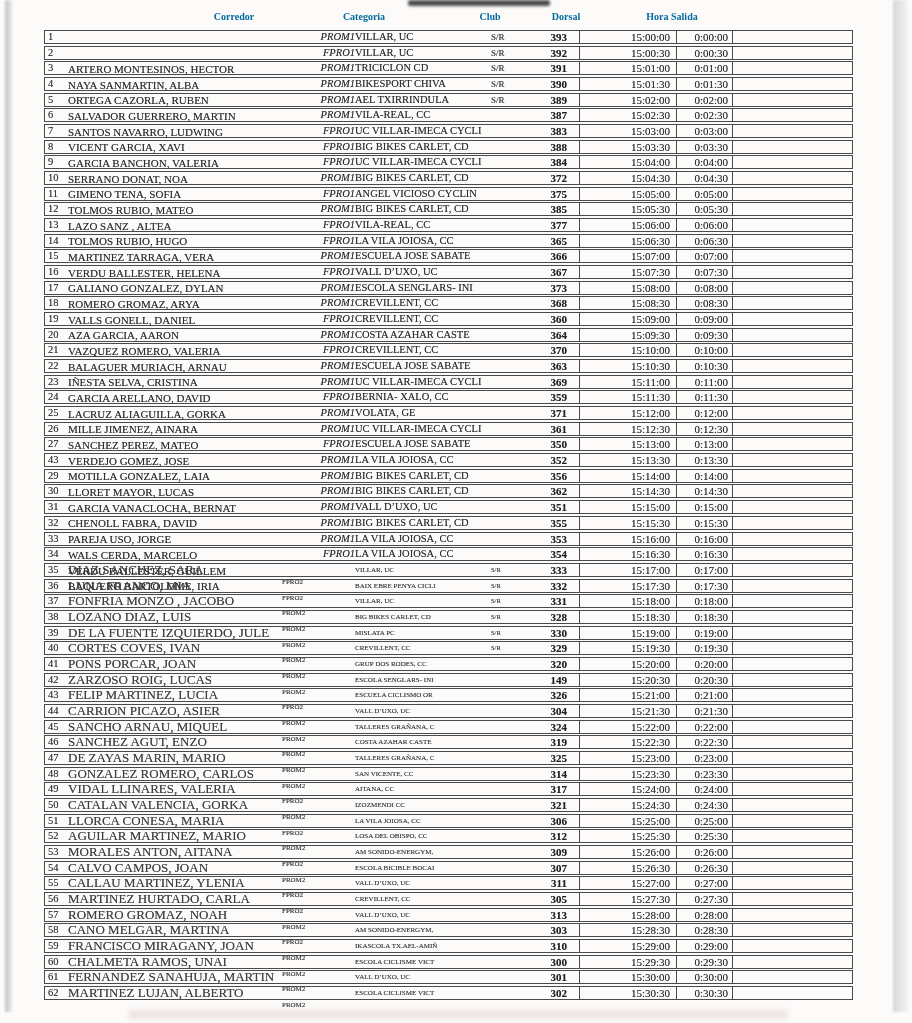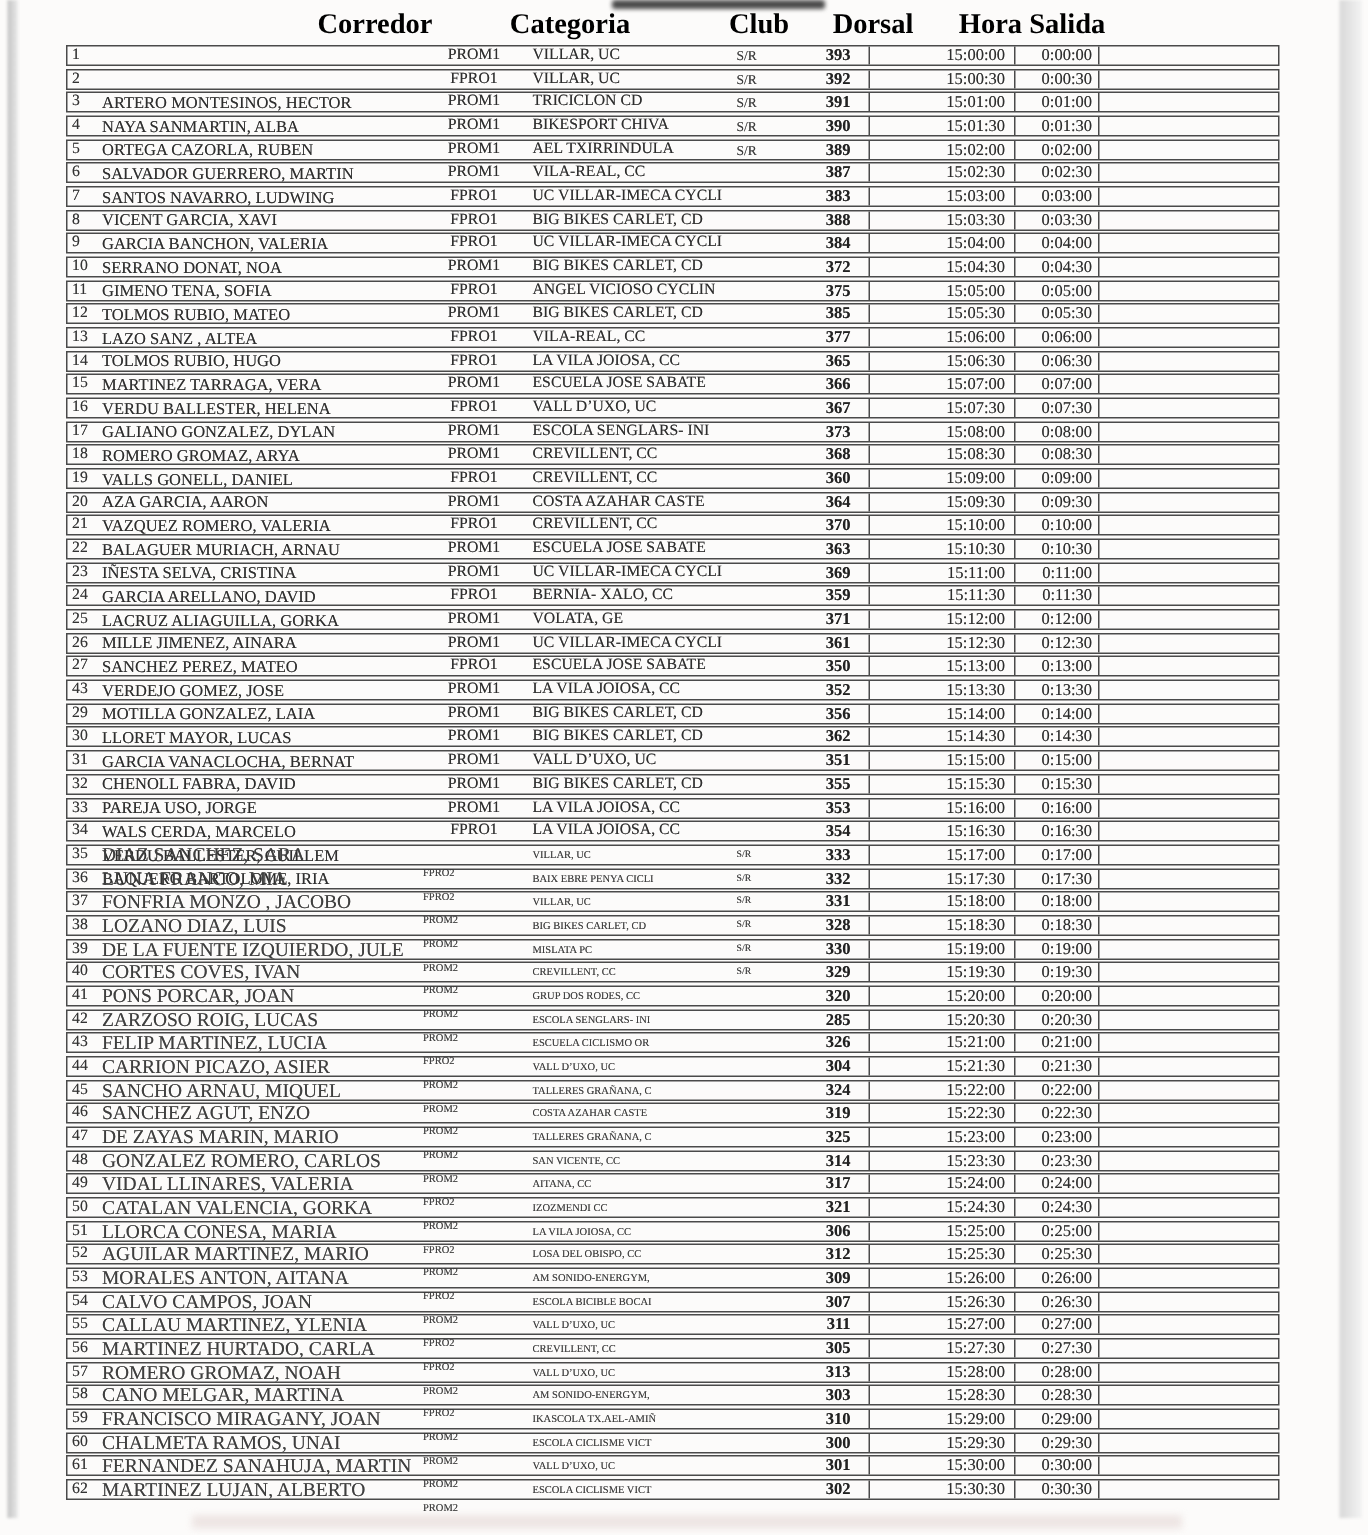--- a/index.html
+++ b/index.html
@@ -15,21 +15,21 @@
   .edge-right{position:absolute;left:893px;top:0;width:15px;height:1012px;
     background:linear-gradient(to left,#f3f3f3,#d8d8d8);filter:blur(1px);}
   .top-bar{position:absolute;left:408px;top:0;width:142px;height:6px;
     background:#4a4a4a;filter:blur(1.5px);border-radius:2px;}
   .bottom-smudge{position:absolute;left:128px;top:1010px;width:660px;height:9px;
     background:#e9dedc;filter:blur(2.5px);opacity:.75;}
 
   
   .thead{position:absolute;left:44px;top:6px;width:809px;height:22px;}
   .thead span{position:absolute;top:0;height:22px;line-height:22px;
-    font-weight:bold;font-size:19px;transform:translateX(-50%);white-space:nowrap;color:#000000;margin-left:16px;}
+    font-weight:bold;font-size:10px;transform:translateX(-50%);white-space:nowrap;color:#0369a1;}
   .h-corredor{left:190px;} .h-categoria{left:320px;} .h-club{left:446px;text-align:right;}
   .h-dorsal{left:522px;} .h-hora{left:628px;}
 
   
   .tbody{position:absolute;left:44px;top:30px;width:809px;}
   .row{display:flex;height:14px;box-sizing:border-box;margin-bottom:1.68px;
     border:1px solid #4a4a4a;background:transparent;}
   .c{box-sizing:border-box;height:12px;line-height:12px;white-space:nowrap;overflow:hidden;
     text-shadow:0 0 .4px rgba(40,40,40,.55);}
   .num{width:20px;font-size:10.5px;padding-left:3px;color:#333;}
@@ -37,21 +37,21 @@
   .cat{width:78px;}
   .club{width:136px;}
   .sr{width:30px;font-size:9px;color:#3d3d3d;}
   .dorsal{width:58px;font-weight:bold;text-align:right;padding-right:12px;font-size:11px;color:#222;}
   .time1{width:97px;border-left:1px solid #4a4a4a;text-align:right;padding-right:6px;font-size:11px;}
   .time2{width:56px;border-left:1px solid #4a4a4a;text-align:right;padding-right:4px;font-size:11px;}
   .rest{flex:1;border-left:1px solid #4a4a4a;}
 
   
   .s1 .name{font-size:11px;margin-top:32px;}
-  .s1 .cat{font-size:10.5px;text-align:center;}
+  .s1 .cat{font-size:10.5px;text-align:right;font-style:italic;}
   .s1 .club{font-size:10.5px;}
   .s1 .sr{font-size:9px;}
   
   .s2 .name{font-size:13px;color:#3f3f3f;font-family:Liberation Serif, serif;}
   .s2 .cat{font-size:7px;padding-left:5px;color:#3f3f3f;margin-top:12px;}
   .s2 .club{font-size:7px;color:#3f3f3f;}
   .s2 .sr{font-size:6.5px;}
 </style>
 </head>
 <body>
@@ -520,21 +520,21 @@
     <div class="c time1">15:20:00</div>
     <div class="c time2">0:20:00</div>
     <div class="c rest"></div>
   </div>
     <div class="row s2">
     <div class="c num">42</div>
     <div class="c name">ZARZOSO ROIG, LUCAS</div>
     <div class="c cat">PROM2</div>
     <div class="c club">ESCOLA SENGLARS- INI</div>
     <div class="c sr"></div>
-    <div class="c dorsal">285</div>
+    <div class="c dorsal">149</div>
     <div class="c time1">15:20:30</div>
     <div class="c time2">0:20:30</div>
     <div class="c rest"></div>
   </div>
     <div class="row s2">
     <div class="c num">43</div>
     <div class="c name">FELIP MARTINEZ, LUCIA</div>
     <div class="c cat">FPRO2</div>
     <div class="c club">ESCUELA CICLISMO OR</div>
     <div class="c sr"></div>

